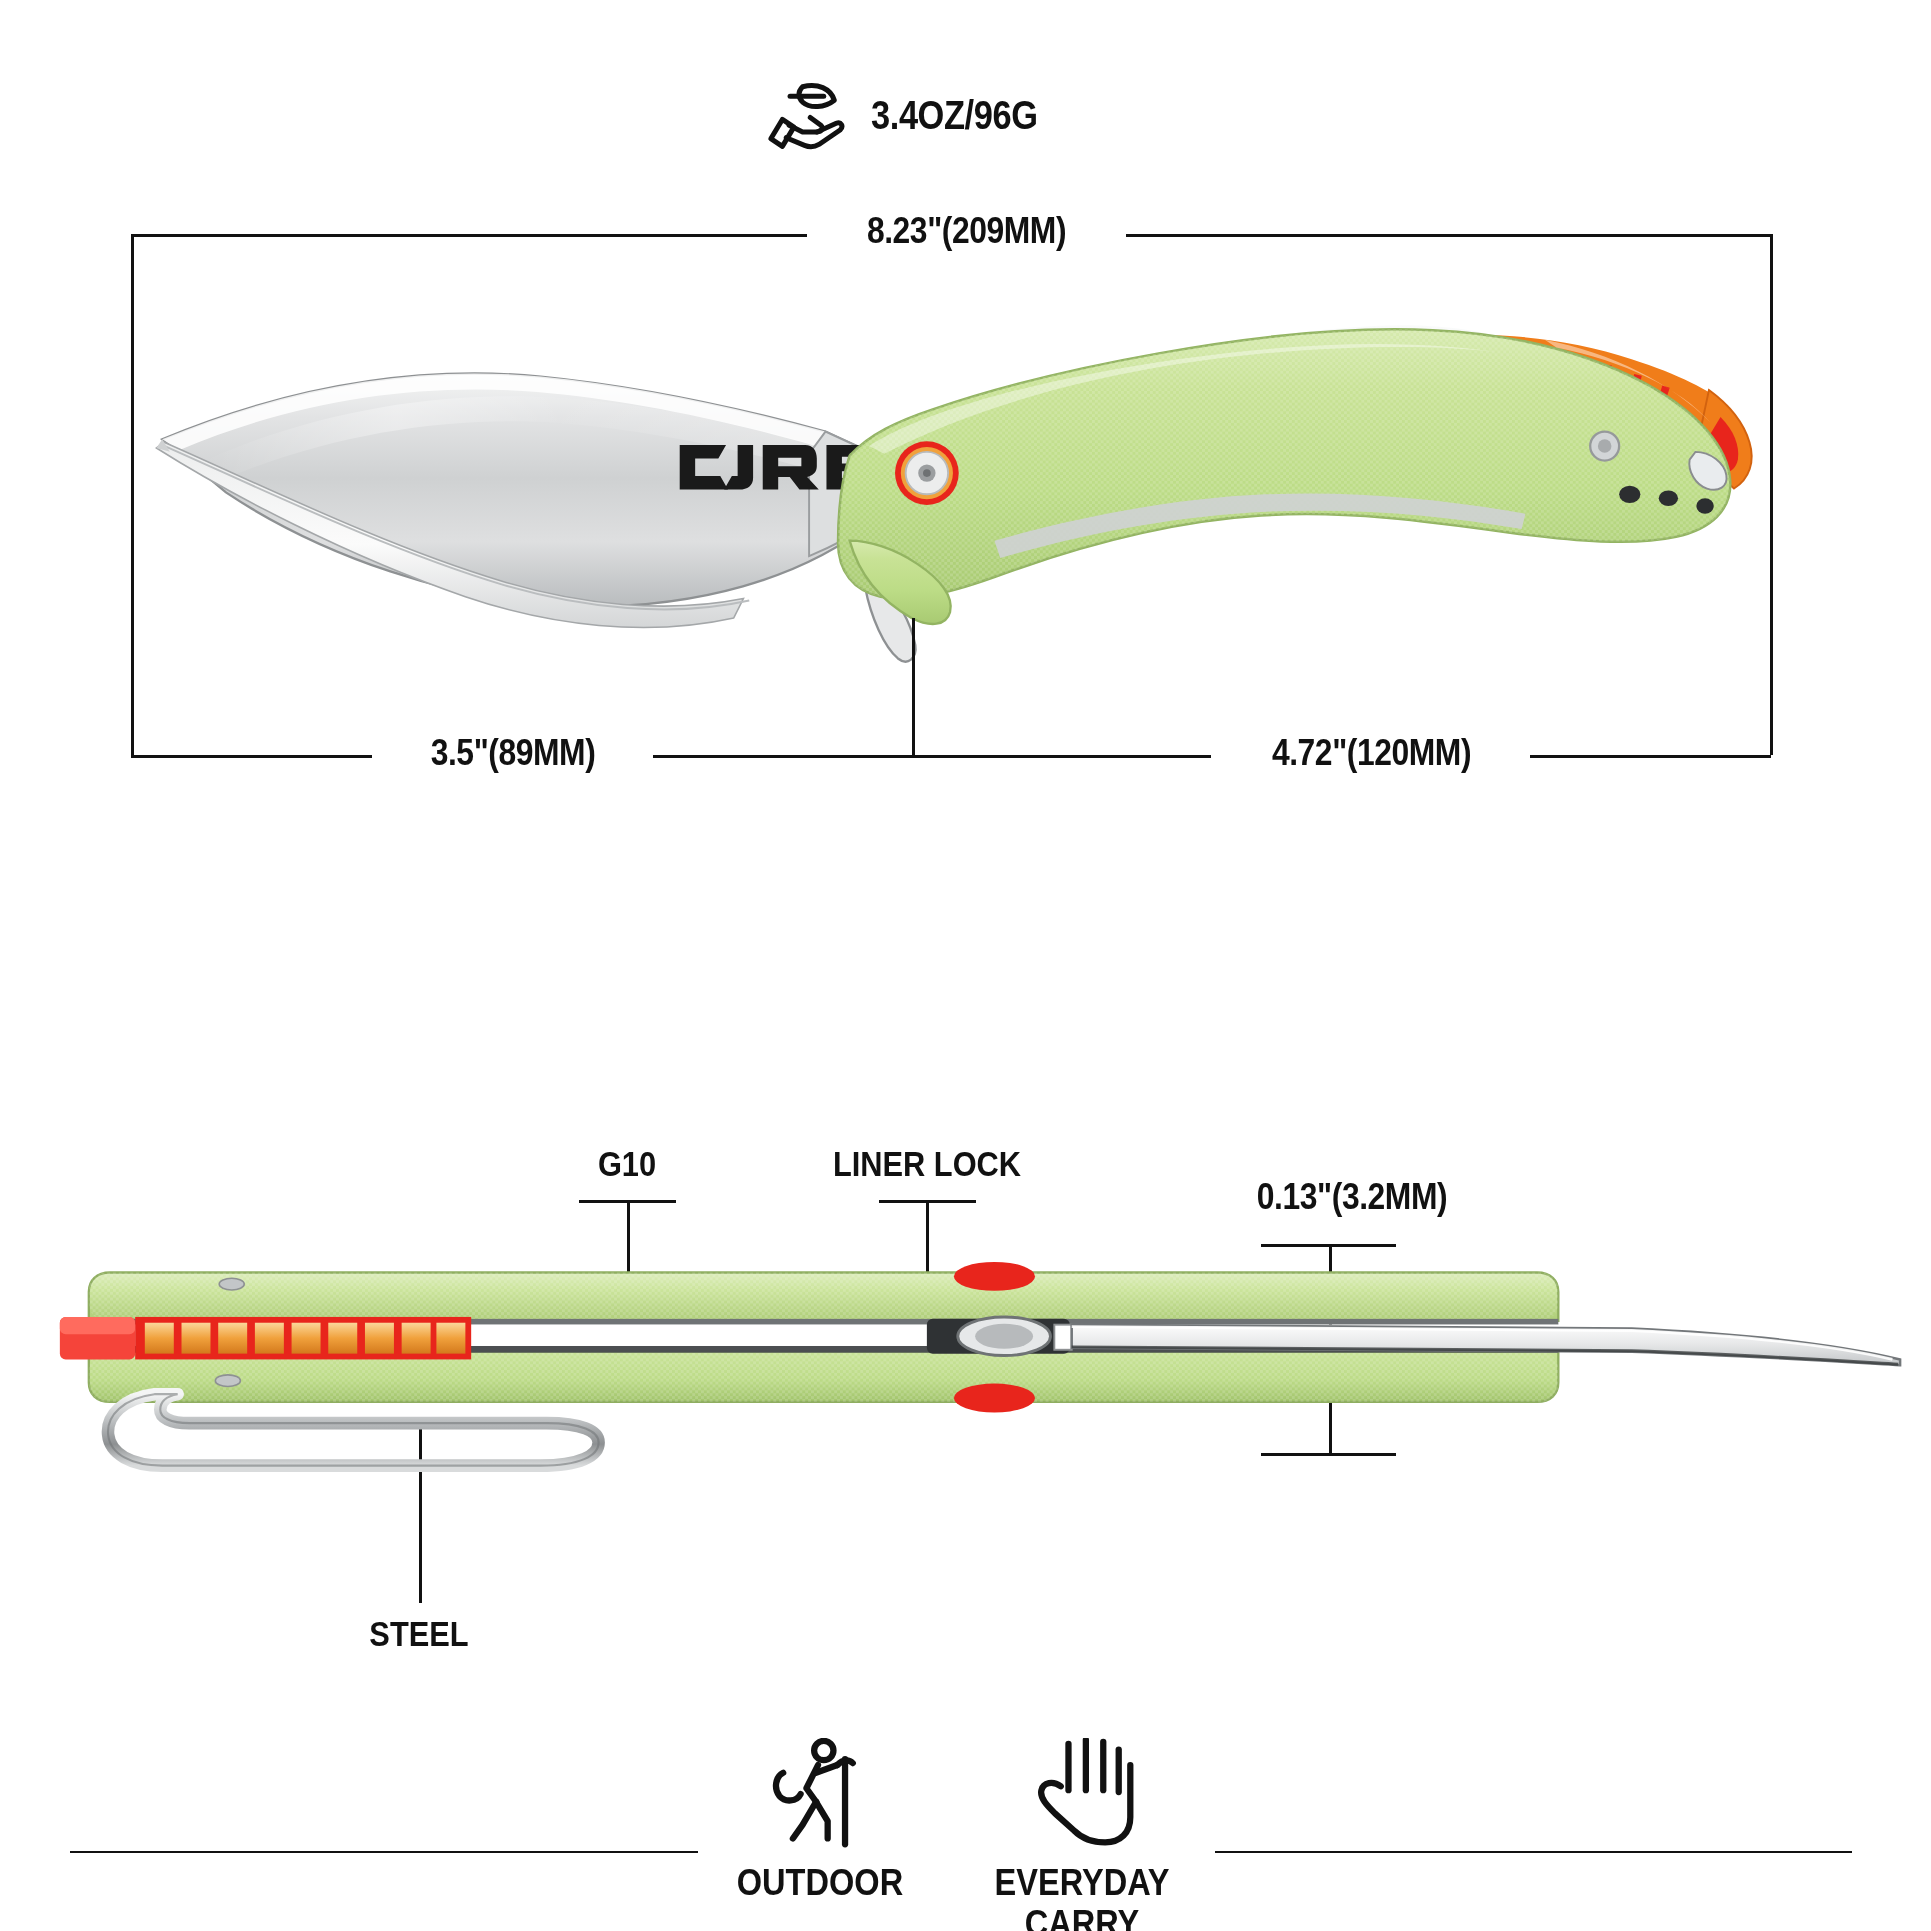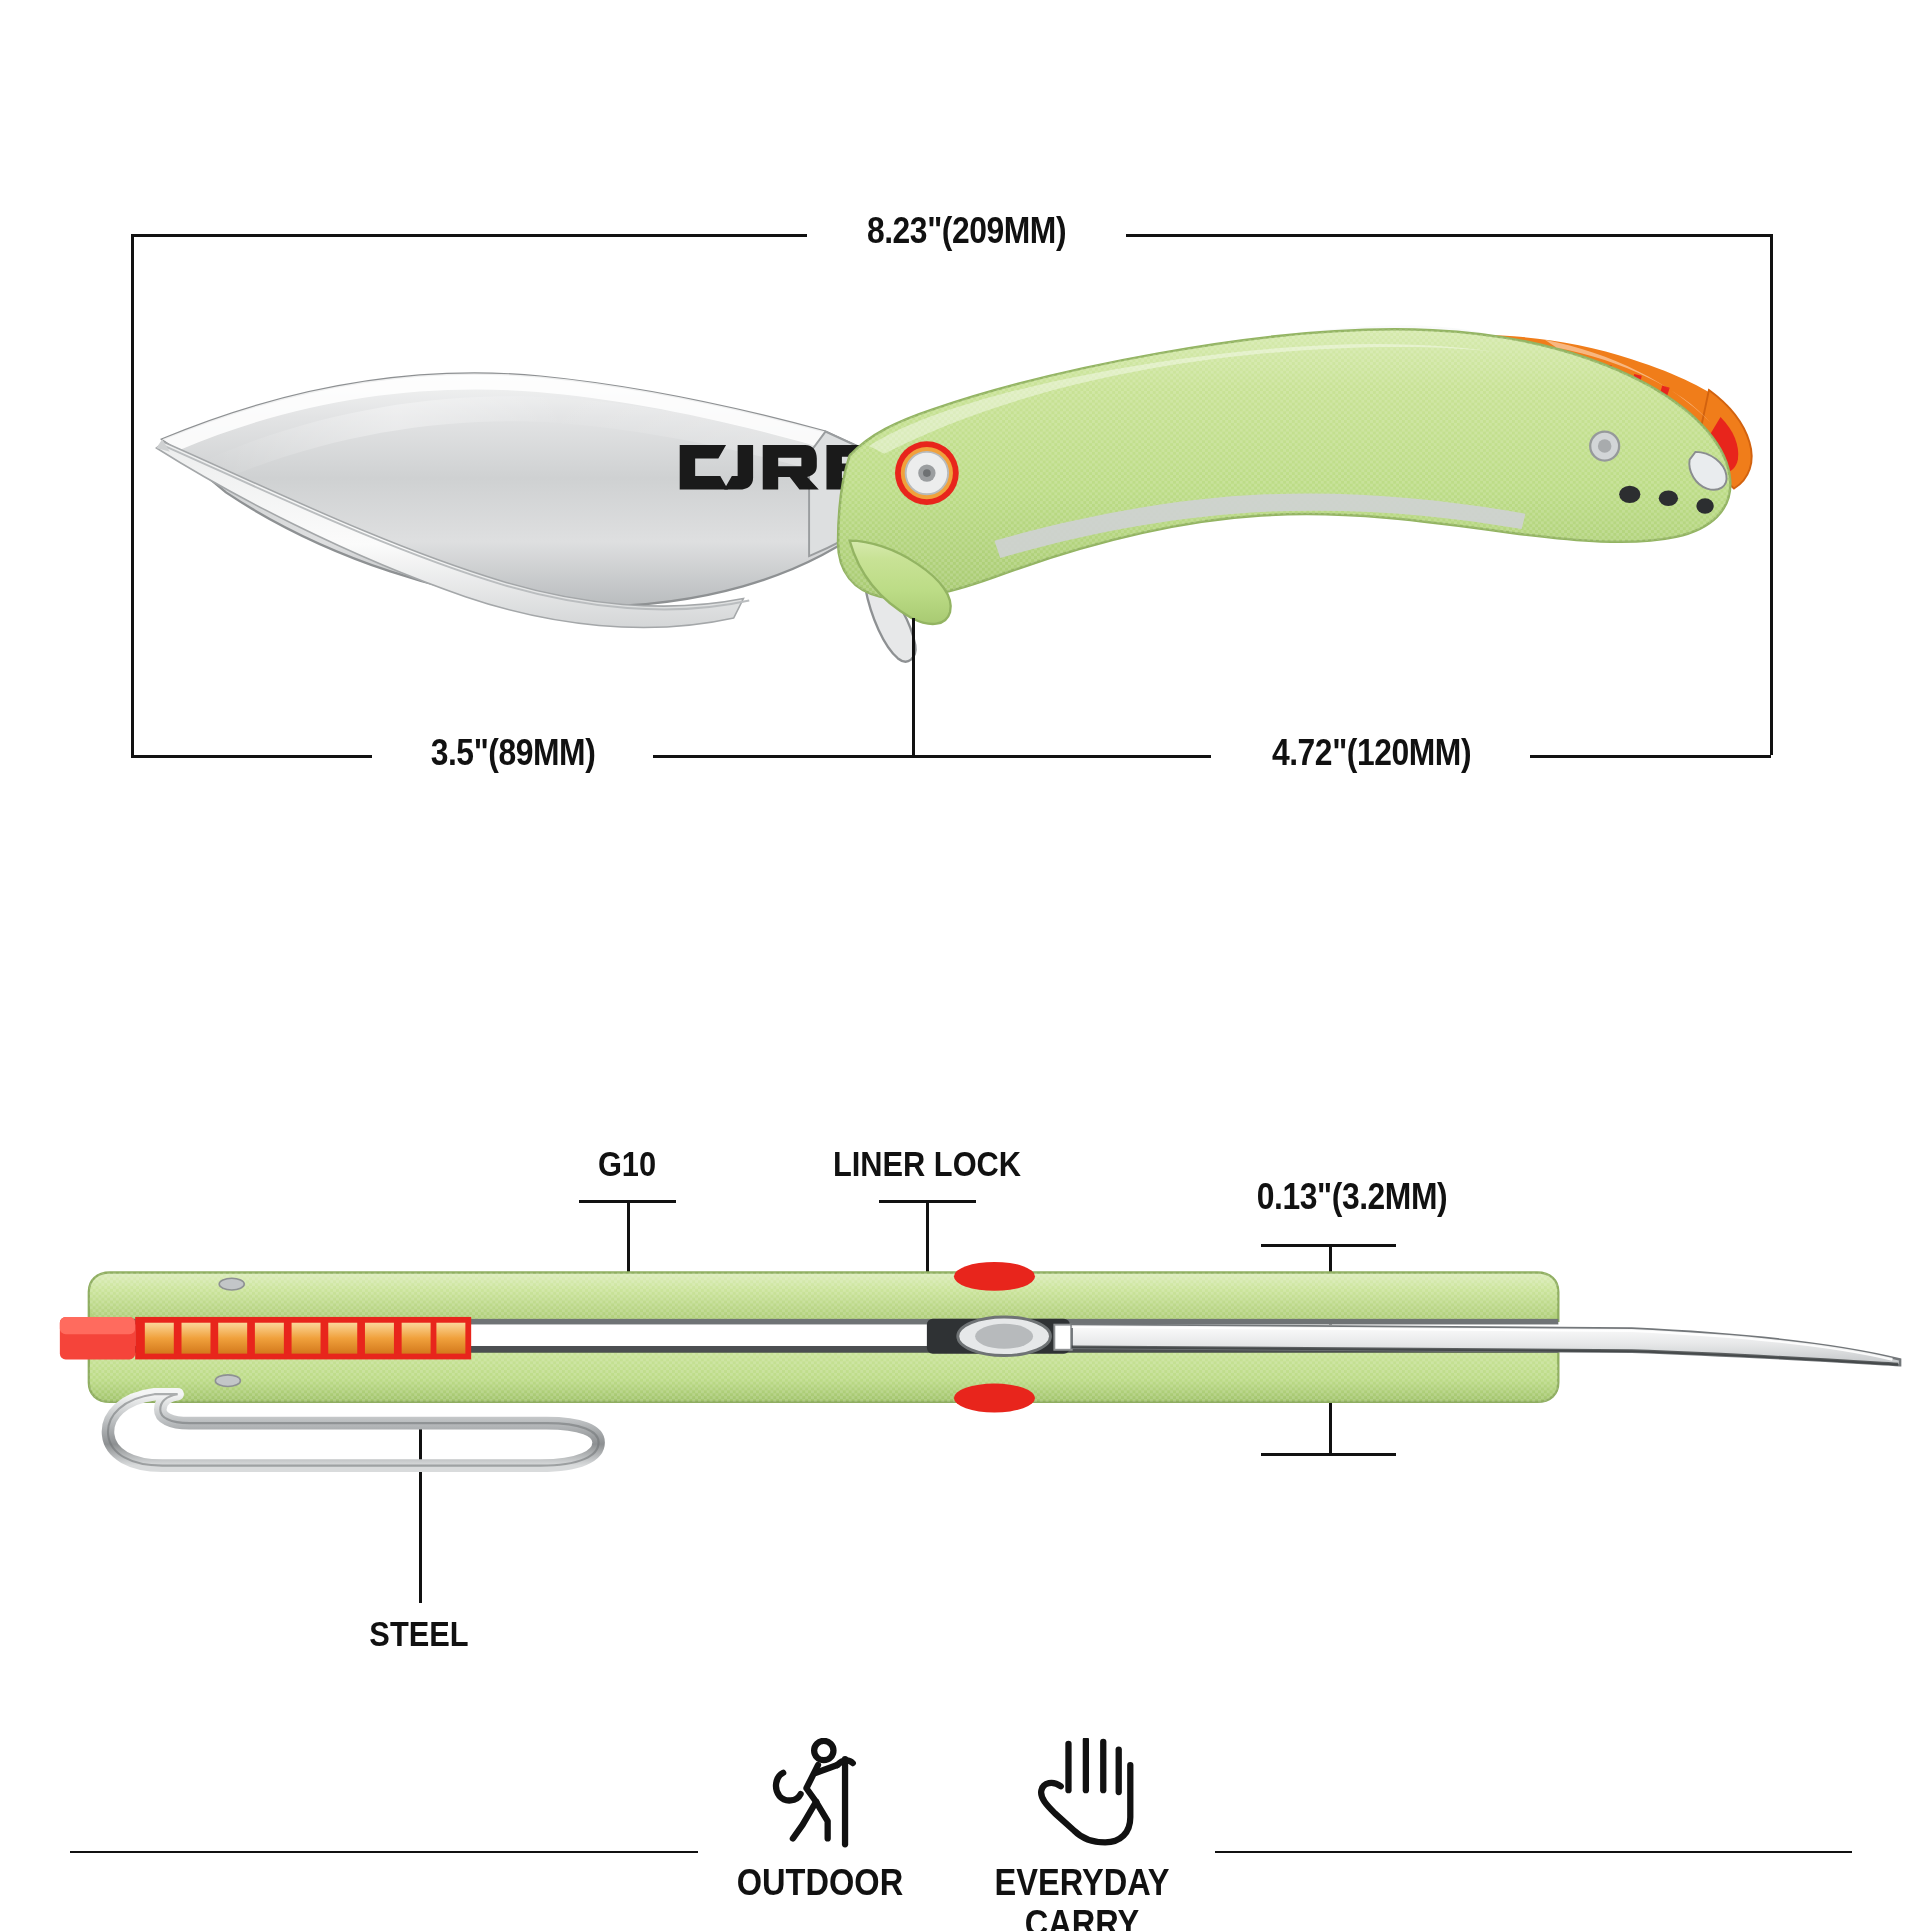--- a/index.html
+++ b/index.html
@@ -77,20 +77,35 @@
   #knife-open { position: absolute; left: 0; top: 0; width: 1931px; height: 1931px; pointer-events: none; }
 
   
   .icon-svg { display: block; }
 </style>
 </head>
 <body>
 
 <div class="stage">
 
+  <div class="abs" style="left:763px; top:77px; width:406px; height:83px;">
+    <div class="abs" style="left:0px; top:1.9px; width:83px; height:77px;">
+      <svg class="icon-svg" width="83" height="77" viewBox="0 0 86 80" fill="none" stroke="#111111" stroke-width="5.2" stroke-linecap="round" stroke-linejoin="round">
+
+        <path d="M41 8 C57 4 70 10 74 22 C64 30 49 31 41 24 C36 19 36 13 41 8 Z"></path>
+        <path d="M28 18 L63 18"></path>
+
+        <path d="M27 48 L41 55 L56 55 C61 55 63 51 60 48 L49 40"></path>
+        <path d="M56 55 L76 46 C81 44 84 49 80 53 L58 68 C53 71 48 71 43 69 L24 61"></path>
+
+        <path d="M20 42 L8 62 L20 70 L32 50 Z"></path>
+      </svg>
+    </div>
+    <div class="abs weight-text" style="left:108px; top:15.4px;">3.4OZ/96G</div>
+  </div>
 
   <div class="abs hline" style="left:131px; top:234px; width:676px;"></div>
 
   <div class="abs hline" style="left:1126px; top:234px; width:647px;"></div>
   <div class="abs dim-text" style="left:807px; top:210px; width:319px; text-align:center;">8.23"(209MM)</div>
 
   <div class="abs vline" style="left:131px; top:234px; height:521px;"></div>
 
   <div class="abs vline" style="left:1770px; top:234px; height:521px;"></div>
 

